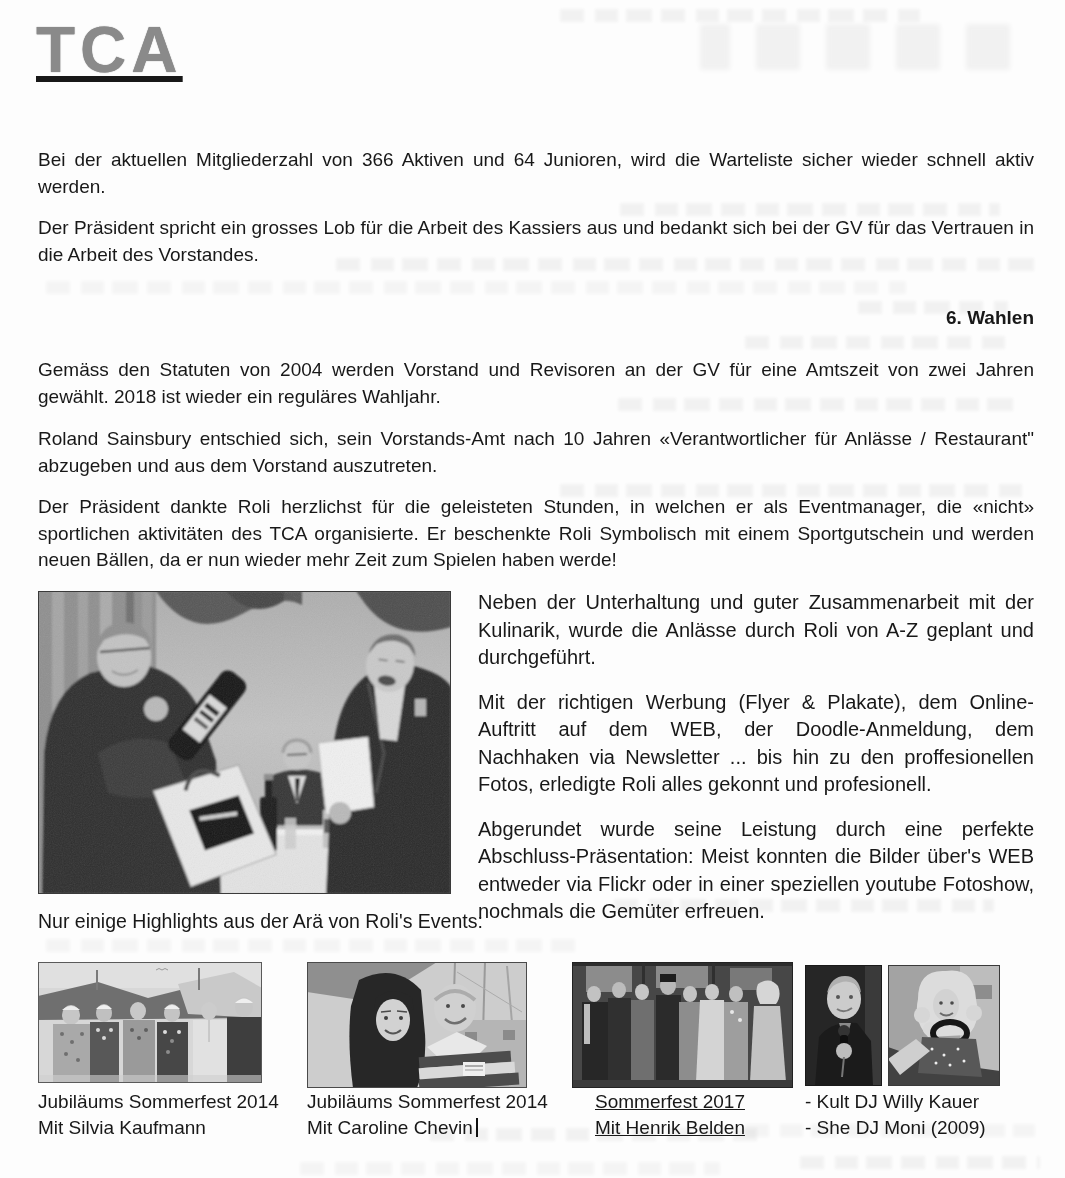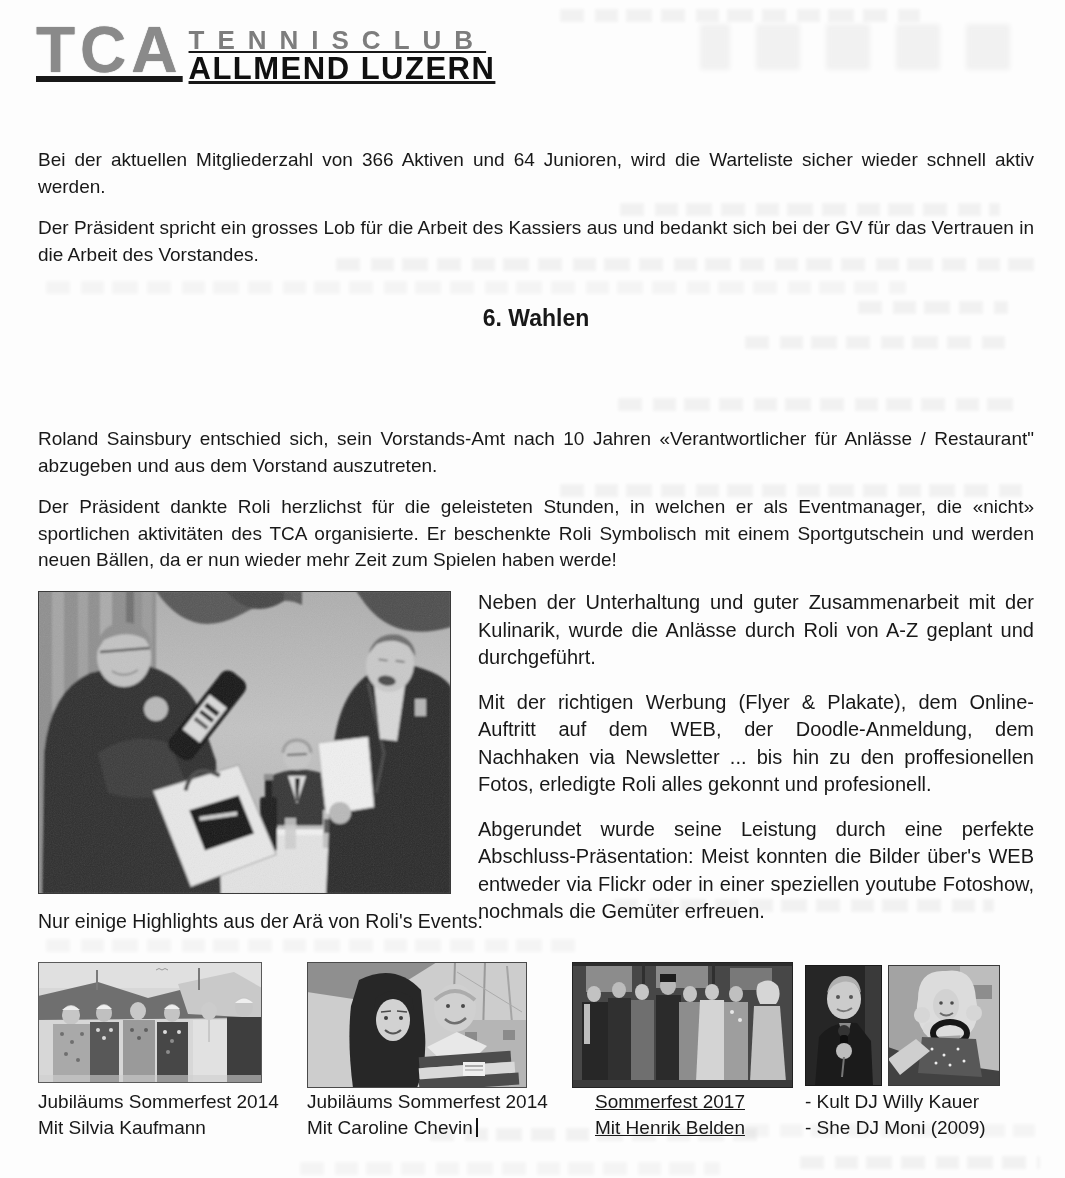--- a/index.html
+++ b/index.html
@@ -9,21 +9,21 @@
   .logo{position:absolute;left:36px;top:22px;display:flex;align-items:flex-start;text-decoration:underline;}
   .logo-tca{font-size:64px;font-weight:bold;line-height:56px;color:#8a8a8a;
             letter-spacing:5px;text-shadow:0 0 1px #6e6e6e;}
   .logo-right{margin-left:6px;margin-top:6px;}
   .logo-tennisclub{font-size:26px;font-weight:bold;color:#7d7d7d;letter-spacing:13px;line-height:24px;}
   .logo-allmend{font-size:31px;font-weight:bold;color:#101010;letter-spacing:1.5px;line-height:30px;margin-top:2px;}
   
   .para{position:absolute;left:38px;width:996px;font-size:19px;line-height:26.5px;text-align:justify;}
   #p1{top:147px}
   #p2{top:215px}
-  #heading{top:305px;font-size:23px;font-weight:bold;text-align:center;}
+  #heading{top:305px;font-size:19px;font-weight:bold;text-align:right;}
   #p3{top:357px}
   #p4{top:426px}
   #p5{top:494px}
   
   .main-photo{position:absolute;left:38px;top:591px;width:413px;height:303px;}
   .main-photo svg{display:block;width:100%;height:100%;}
   .right-col{position:absolute;left:478px;top:589px;width:556px;font-size:20px;
              line-height:27.5px;text-align:justify;}
   .right-col p{margin:0 0 17px 0;}
   
@@ -65,29 +65,26 @@
   <div class="ghost" style="left:560px;top:484px;width:470px;"></div>
   <div class="ghost" style="left:614px;top:899px;width:380px;"></div>
   <div class="ghost" style="left:46px;top:939px;width:540px;opacity:.04;"></div>
   <div class="ghost" style="left:430px;top:1128px;width:330px;"></div>
   <div class="ghost" style="left:745px;top:1124px;width:290px;opacity:.04;"></div>
   <div class="ghost" style="left:800px;top:1156px;width:240px;"></div>
   <div class="ghost" style="left:300px;top:1162px;width:420px;opacity:.04;"></div>
 
   <div class="logo">
     <div class="logo-tca">TCA</div>
-    <div class="logo-right">
-      <div class="logo-tennisclub">TENNISCLUB</div>
-      <div class="logo-allmend">ALLMEND LUZERN</div>
-    </div>
   </div>
 
   <div class="para" id="p1">Bei der aktuellen Mitgliederzahl von 366 Aktiven und 64 Junioren, wird die Warteliste sicher wieder schnell aktiv werden.</div>
   <div class="para" id="p2">Der Präsident spricht ein grosses Lob für die Arbeit des Kassiers aus und bedankt sich bei der GV für das Vertrauen in die Arbeit des Vorstandes.</div>
   <div class="para" id="heading">6. Wahlen</div>
+  <div class="para" id="p3">Gemäss den Statuten von 2004 werden Vorstand und Revisoren an der GV für eine Amtszeit von zwei Jahren gewählt. 2018 ist wieder ein reguläres Wahljahr.</div>
   <div class="para" id="p4">Roland Sainsbury entschied sich, sein Vorstands-Amt nach 10 Jahren «Verantwortlicher für Anlässe / Restaurant" abzugeben und aus dem Vorstand auszutreten.</div>
   <div class="para" id="p5">Der Präsident dankte Roli herzlichst für die geleisteten Stunden, in welchen er als Eventmanager, die «nicht» sportlichen aktivitäten des TCA organisierte. Er beschenkte Roli Symbolisch mit einem Sportgutschein und werden neuen Bällen, da er nun wieder mehr Zeit zum Spielen haben werde!</div>
 
   <div class="main-photo">
     <svg viewBox="0 0 413 303">
       <defs>
         <linearGradient id="wall" x1="0" y1="0" x2="0" y2="1">
           <stop offset="0" stop-color="#aeaeae"></stop>
             <stop offset=".45" stop-color="#c3c3c3"></stop>
             <stop offset="1" stop-color="#b2b2b2"></stop>

